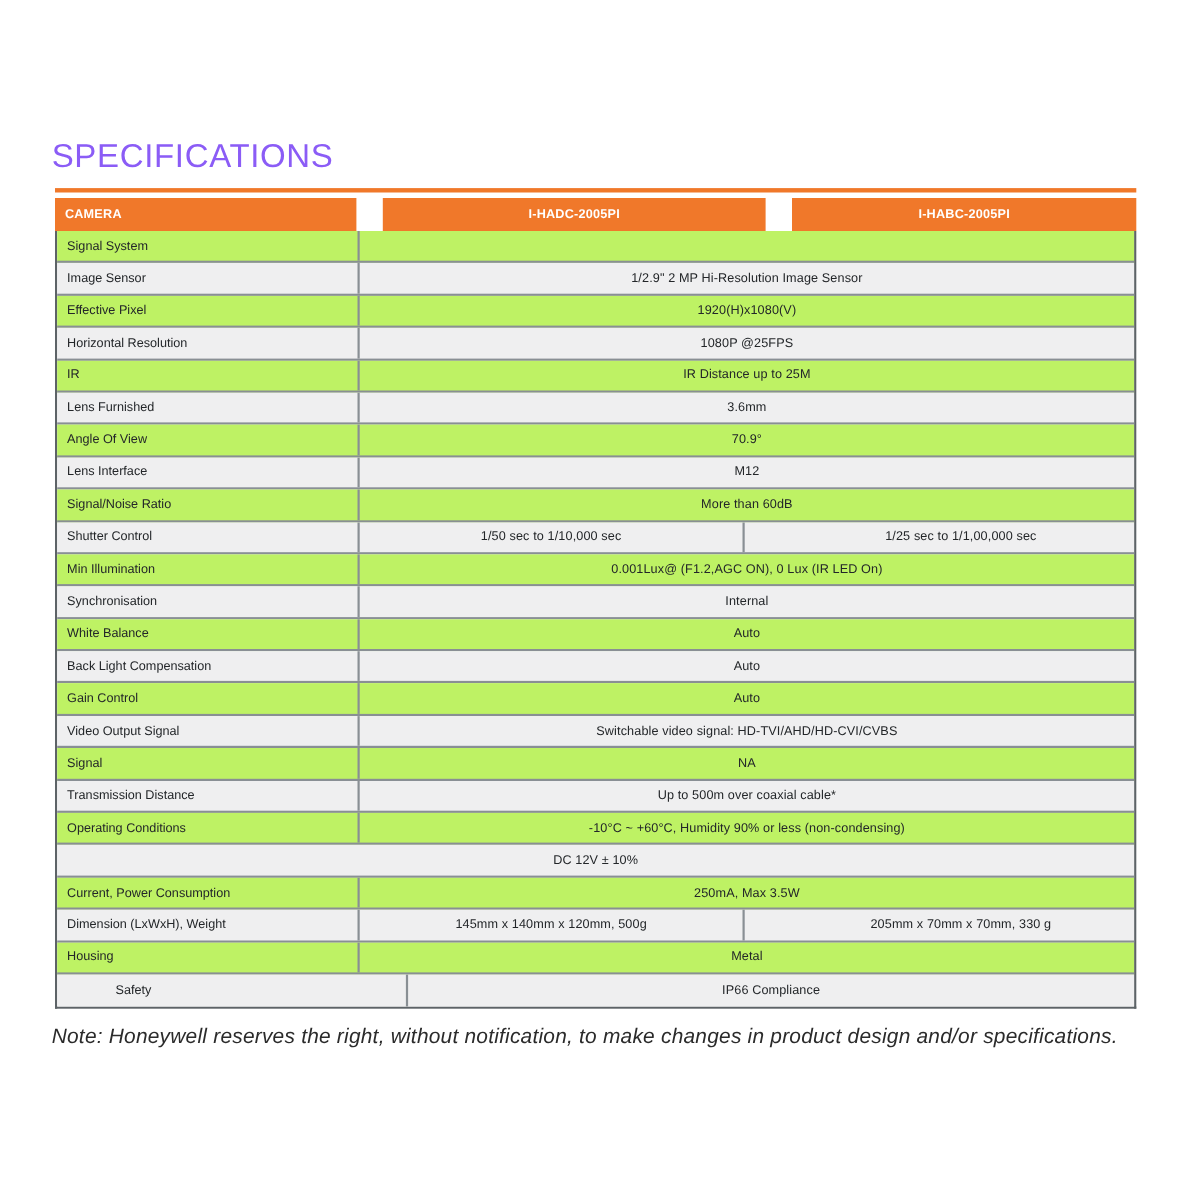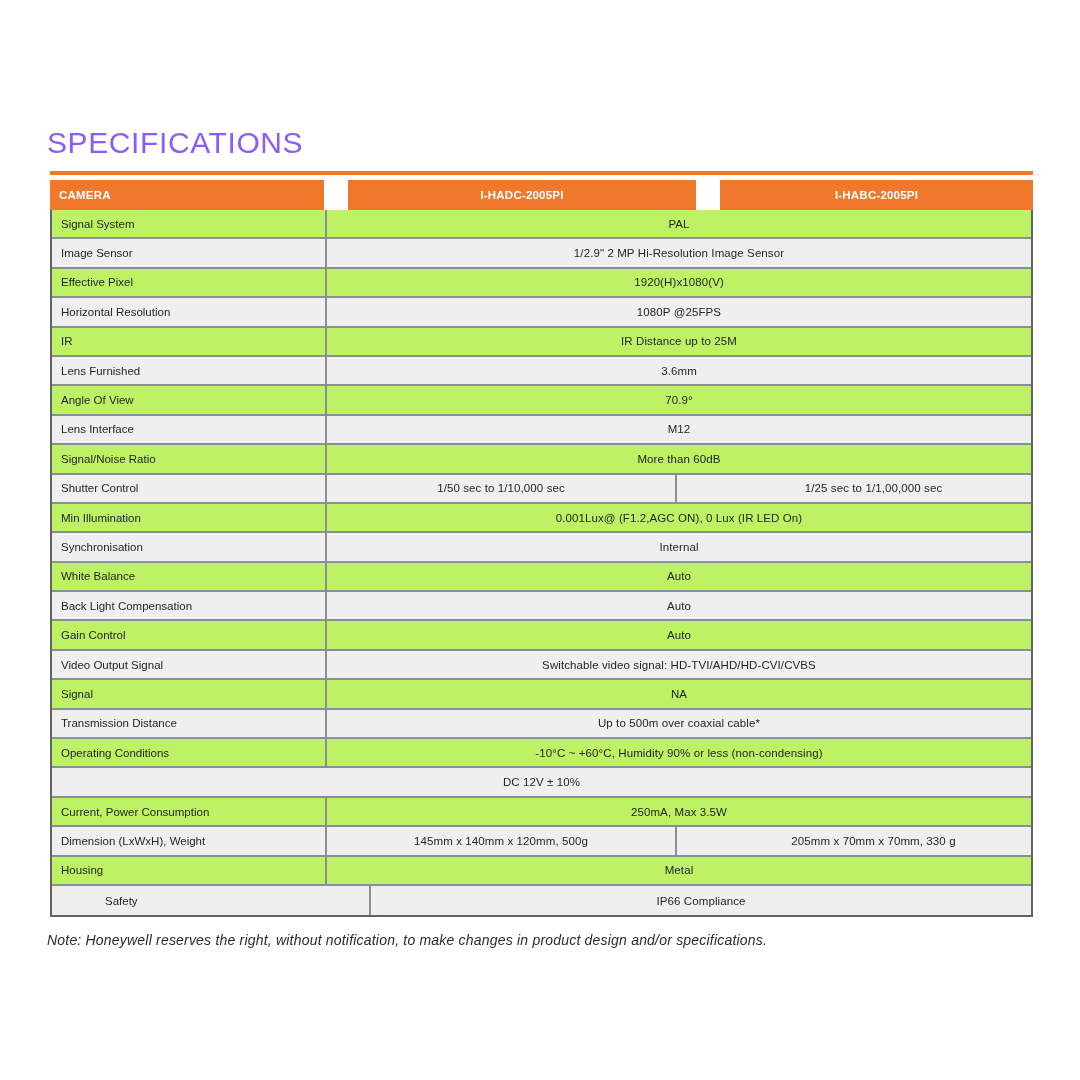--- a/index.html
+++ b/index.html
@@ -104,21 +104,21 @@
   .td-value.col2 {
     flex: 0 0 350px;
     border-right: 2px solid #898f94;
   }
   .td-value.col3 { flex: 1; padding-left: 39px; }
   .note {
     position: absolute;
     left: 47px;
     top: 932px;
     margin: 0;
-    font-size: 14px;
+    font-size: 19px;
     font-style: italic;
     letter-spacing: 0.2px;
     color: #2b2b2b;
   }
 </style>
 </head>
 <body>
 
 <div class="page">
 
@@ -128,21 +128,20 @@
 
   <div class="spec-table">
     <div class="thead">
       <div class="th th-label">CAMERA</div>
       <div class="th th-model-1">I-HADC-2005PI</div>
       <div class="th th-model-2">I-HABC-2005PI</div>
     </div>
     <div class="tbody" id="tbody">
         <div class="tr">
           <div class="td td-label">Signal System</div>
-          <div class="td td-value span">PAL</div>
         </div>
         <div class="tr alt">
           <div class="td td-label">Image Sensor</div>
           <div class="td td-value span">1/2.9" 2 MP Hi-Resolution Image Sensor</div>
         </div>
         <div class="tr">
           <div class="td td-label">Effective Pixel</div>
           <div class="td td-value span">1920(H)x1080(V)</div>
         </div>
         <div class="tr alt">

